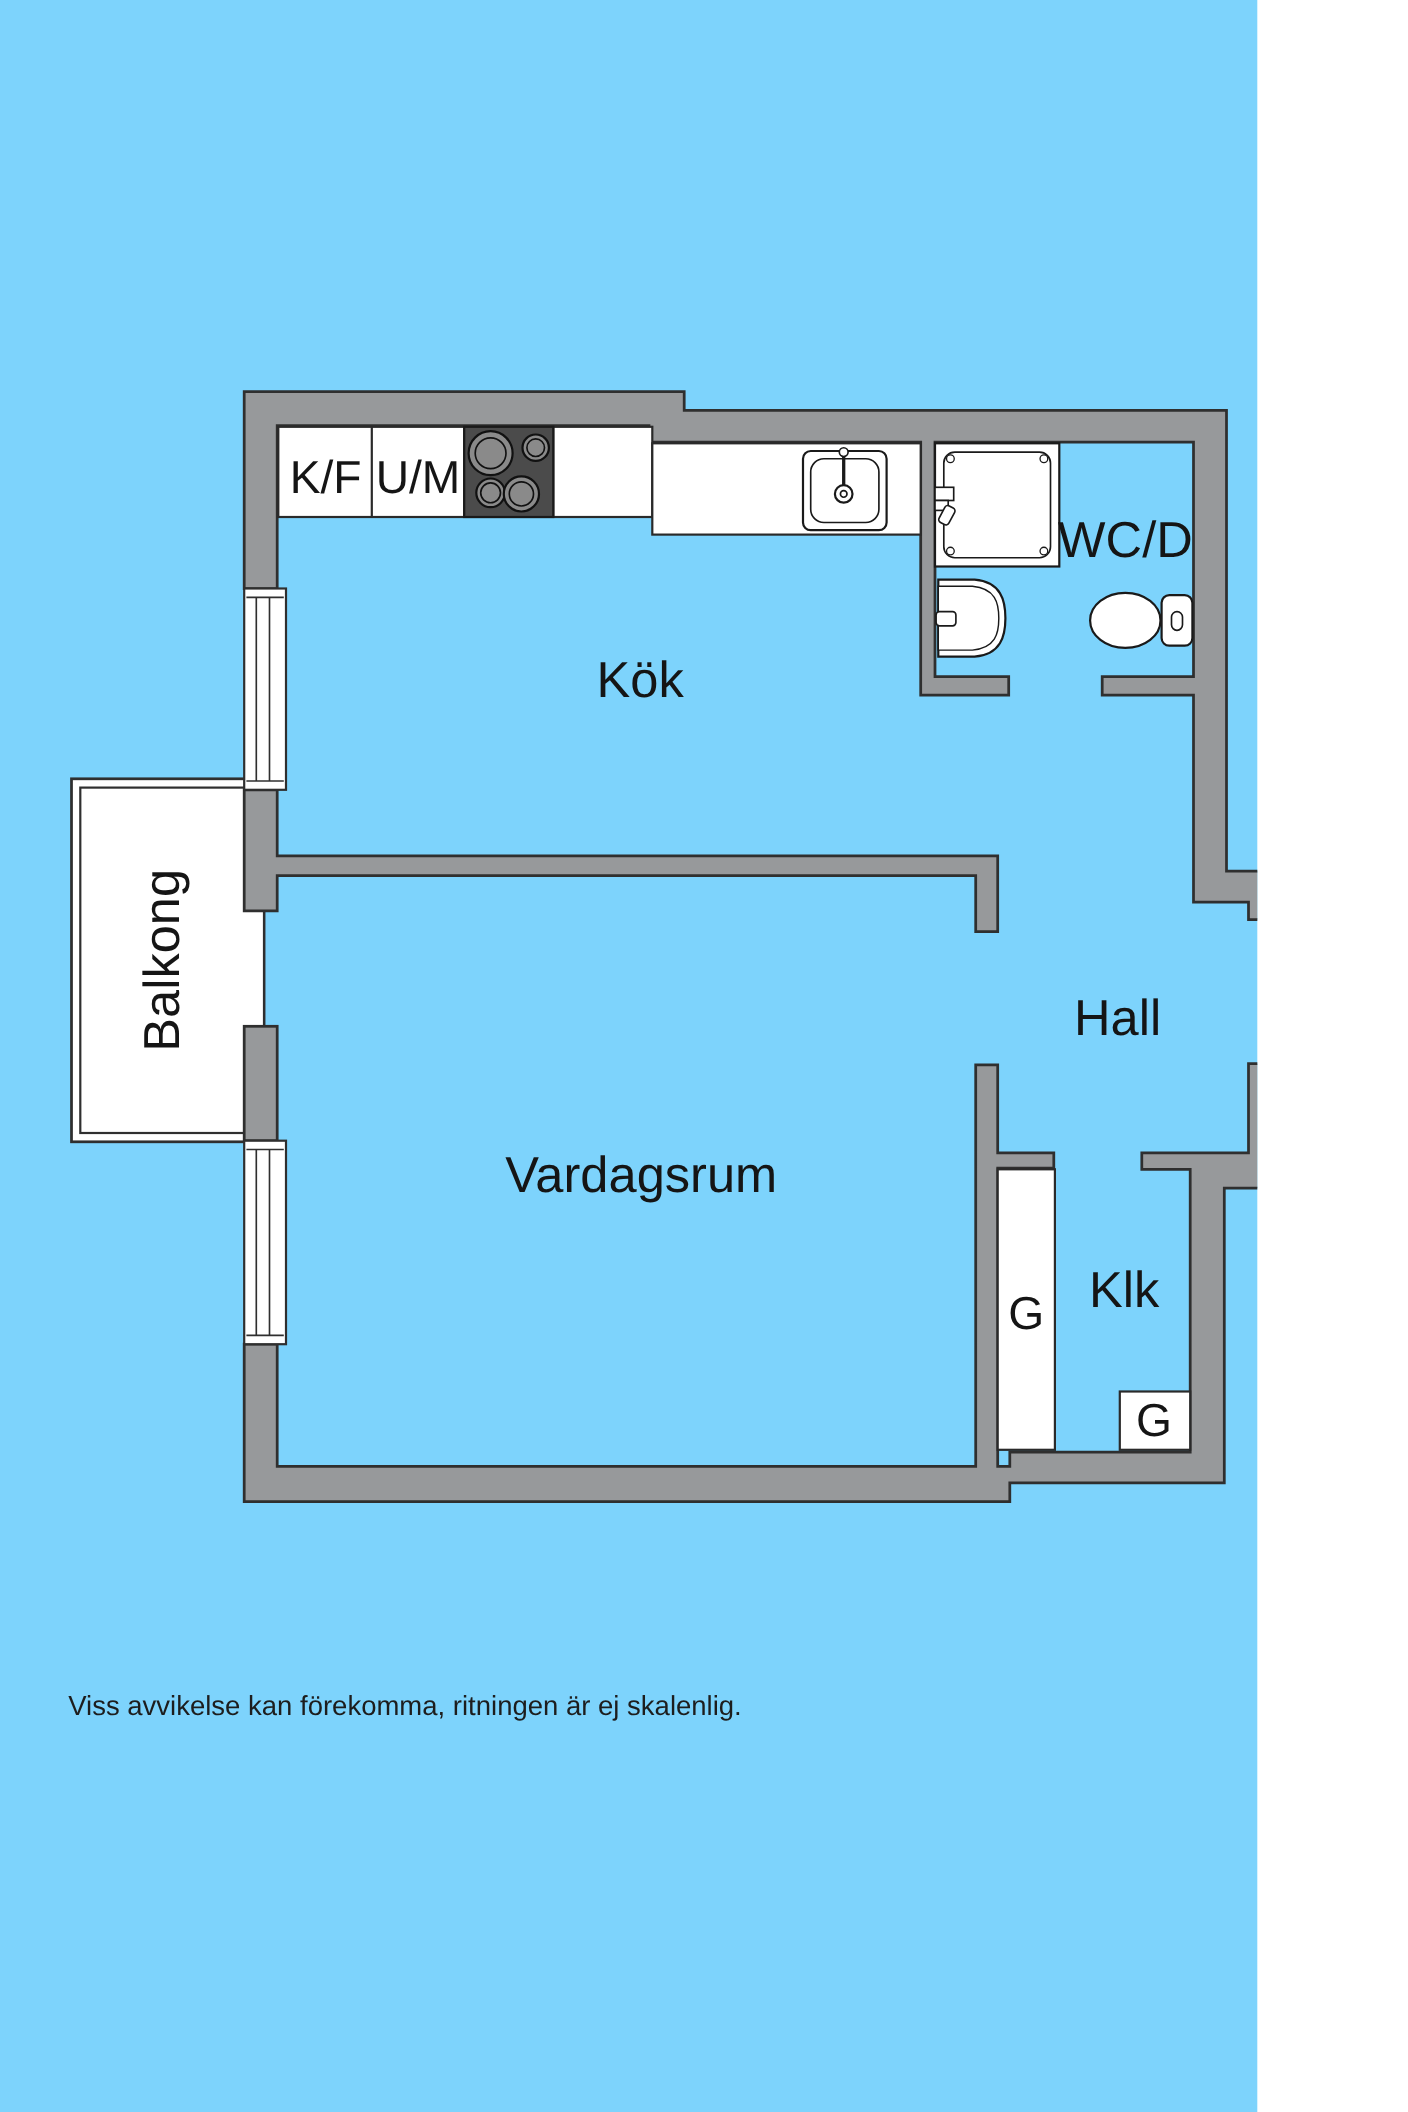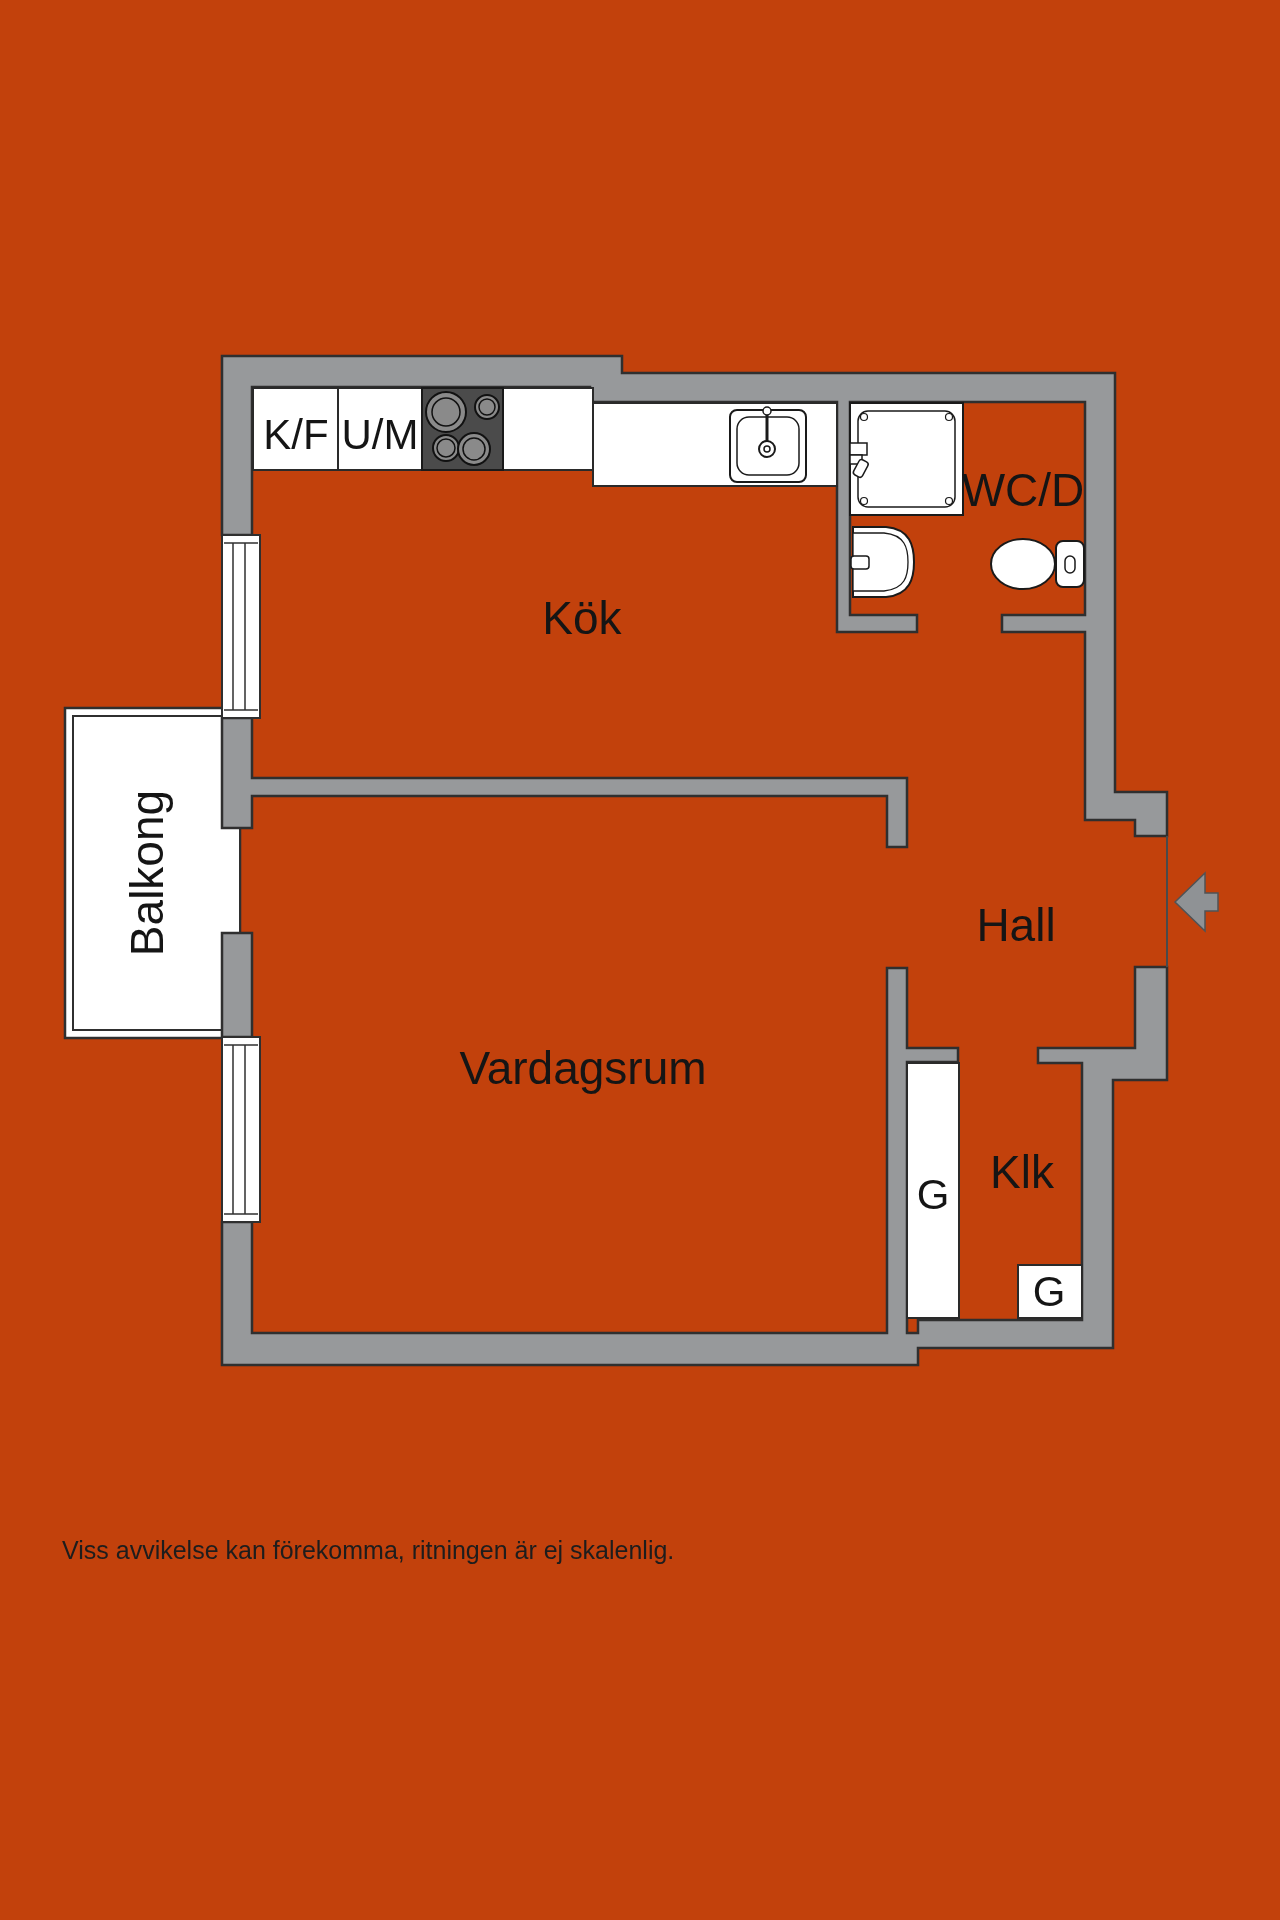--- a/index.html
+++ b/index.html
@@ -1,16 +1,16 @@
 <!DOCTYPE html>
 <html><head>
 <meta charset="utf-8">
 <style>
   html,body{margin:0;padding:0;background:#ffffff;}
-  #stage{position:relative;width:1280px;height:1920px;background:#c2410c;overflow:hidden;
+  #stage{position:relative;width:1143px;height:1920px;background:#7dd3fc;overflow:hidden;
          font-family:"Liberation Sans", sans-serif;}
   svg{position:absolute;left:0;top:0;}
   text{font-family:"Liberation Sans", sans-serif;fill:#151515;}
   .room-label{font-size:46px;}
   .small-label{font-size:42px;}
   .cab-label{font-size:42px;}
   .footer-label{font-size:25px;fill:#1d1d1d;}
 </style>
 </head>
 <body>

